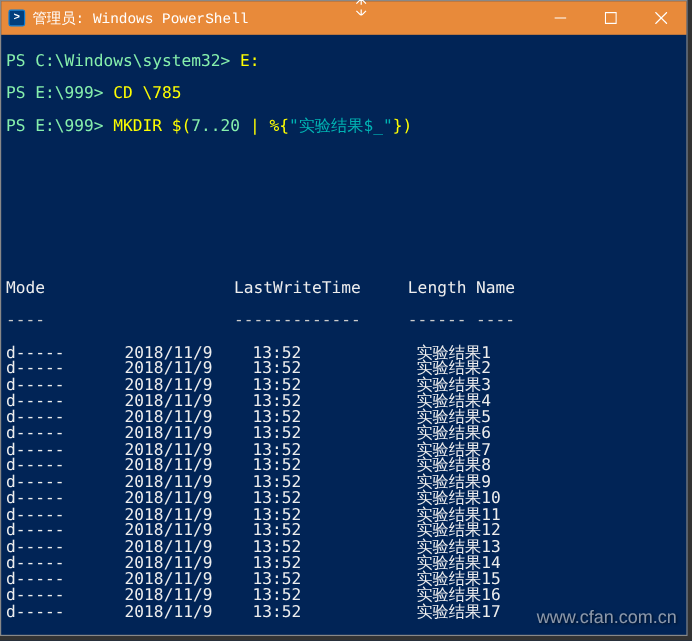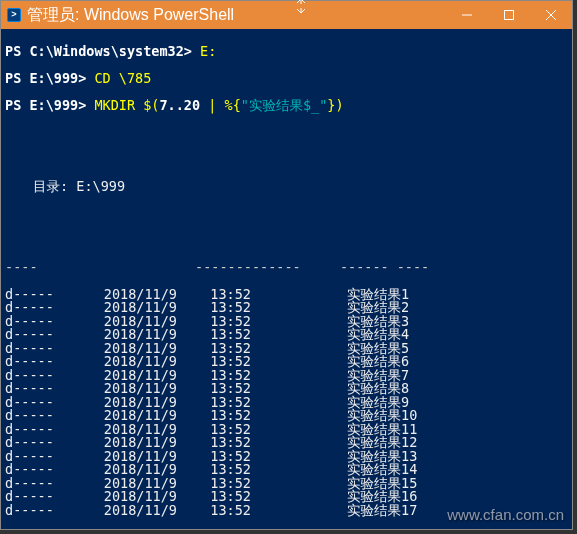--- a/index.html
+++ b/index.html
@@ -43,22 +43,22 @@
       border-radius: 2px;
       display: flex;
       align-items: center;
       justify-content: center;
       color: #fff;
       font-size: 9px;
       font-weight: bold;
     }
     .title-text {
       color: #fff;
-      font-size: 16px;
-      font-family: Liberation Sans, sans-serif;
+      font-size: 12px;
+      font-family: Liberation Mono, monospace;
     }
     .window-controls {
       display: flex;
     }
     .win-btn {
       width: 42px;
       height: 28px;
       display: flex;
       align-items: center;
       justify-content: center;
@@ -73,21 +73,21 @@
       fill: none;
     }
     .terminal {
       padding: 2px 4px;
       color: #eee;
       font-size: 13.5px;
       line-height: 1.0;
       white-space: pre;
       font-family: 'NSimSun', Consolas, monospace;
     }
-    .prompt-white { color: #ffffff; font-weight: bold; }
+    .prompt-white { color: #86efac; }
     .cmd-yellow { color: #ffff00; }
     .str-teal { color: #00b3b3; }
     .table-row {
       display: flex;
     }
     .col-mode { width: 85px; }
     .col-date { width: 105px; text-align: right; padding-right: 18px;}
     .col-time { width: 56px; text-align: right; }
     .col-length { width: 96px; text-align: right; padding-right: 8px;}
     .col-name { flex: 1; padding-left: 0px;}
@@ -147,23 +147,23 @@
       </div>
     </div>
   </div>
 
   <div class="terminal">
 <div><span class="prompt-white">PS C:\Windows\system32&gt;</span><span class="cmd-yellow"> E:</span></div>
 <div><span class="prompt-white">PS E:\999&gt;</span><span class="cmd-yellow"> CD </span><span class="cmd-yellow">\785</span></div>
 <div><span class="prompt-white">PS E:\999&gt;</span><span class="cmd-yellow"> MKDIR </span><span class="cmd-yellow">$(</span><span class="prompt-white">7..20 </span><span class="cmd-yellow">| </span><span class="cmd-yellow">%{</span><span class="str-teal">"实验结果$_"</span><span class="cmd-yellow">})</span></div>
 <div> </div>
 <div> </div>
-<div class="dir-header">目录: E:\999</div>
 <div> </div>
 <div> </div>
+<div class="table-row header-line"><span class="col-mode">Mode</span><span class="col-date"></span><span class="col-time" style="text-align:left;width:auto;margin-left:-80px;padding-left:80px;">LastWriteTime</span><span class="col-length">Length</span><span class="col-name">Name</span></div>
 <div class="table-row sep-line"><span class="col-mode">----</span><span class="col-date"></span><span class="col-time" style="text-align:left;width:auto;margin-left:-80px;padding-left:80px;">-------------</span><span class="col-length">------</span><span class="col-name">----</span></div>
 <div id="rows-container"><div class="table-row"><span class="col-mode">d-----</span><span class="col-date">2018/11/9</span><span class="col-time">13:52</span><span class="col-length"></span><span class="col-name">实验结果1</span></div><div class="table-row"><span class="col-mode">d-----</span><span class="col-date">2018/11/9</span><span class="col-time">13:52</span><span class="col-length"></span><span class="col-name">实验结果2</span></div><div class="table-row"><span class="col-mode">d-----</span><span class="col-date">2018/11/9</span><span class="col-time">13:52</span><span class="col-length"></span><span class="col-name">实验结果3</span></div><div class="table-row"><span class="col-mode">d-----</span><span class="col-date">2018/11/9</span><span class="col-time">13:52</span><span class="col-length"></span><span class="col-name">实验结果4</span></div><div class="table-row"><span class="col-mode">d-----</span><span class="col-date">2018/11/9</span><span class="col-time">13:52</span><span class="col-length"></span><span class="col-name">实验结果5</span></div><div class="table-row"><span class="col-mode">d-----</span><span class="col-date">2018/11/9</span><span class="col-time">13:52</span><span class="col-length"></span><span class="col-name">实验结果6</span></div><div class="table-row"><span class="col-mode">d-----</span><span class="col-date">2018/11/9</span><span class="col-time">13:52</span><span class="col-length"></span><span class="col-name">实验结果7</span></div><div class="table-row"><span class="col-mode">d-----</span><span class="col-date">2018/11/9</span><span class="col-time">13:52</span><span class="col-length"></span><span class="col-name">实验结果8</span></div><div class="table-row"><span class="col-mode">d-----</span><span class="col-date">2018/11/9</span><span class="col-time">13:52</span><span class="col-length"></span><span class="col-name">实验结果9</span></div><div class="table-row"><span class="col-mode">d-----</span><span class="col-date">2018/11/9</span><span class="col-time">13:52</span><span class="col-length"></span><span class="col-name">实验结果10</span></div><div class="table-row"><span class="col-mode">d-----</span><span class="col-date">2018/11/9</span><span class="col-time">13:52</span><span class="col-length"></span><span class="col-name">实验结果11</span></div><div class="table-row"><span class="col-mode">d-----</span><span class="col-date">2018/11/9</span><span class="col-time">13:52</span><span class="col-length"></span><span class="col-name">实验结果12</span></div><div class="table-row"><span class="col-mode">d-----</span><span class="col-date">2018/11/9</span><span class="col-time">13:52</span><span class="col-length"></span><span class="col-name">实验结果13</span></div><div class="table-row"><span class="col-mode">d-----</span><span class="col-date">2018/11/9</span><span class="col-time">13:52</span><span class="col-length"></span><span class="col-name">实验结果14</span></div><div class="table-row"><span class="col-mode">d-----</span><span class="col-date">2018/11/9</span><span class="col-time">13:52</span><span class="col-length"></span><span class="col-name">实验结果15</span></div><div class="table-row"><span class="col-mode">d-----</span><span class="col-date">2018/11/9</span><span class="col-time">13:52</span><span class="col-length"></span><span class="col-name">实验结果16</span></div><div class="table-row"><span class="col-mode">d-----</span><span class="col-date">2018/11/9</span><span class="col-time">13:52</span><span class="col-length"></span><span class="col-name">实验结果17</span></div></div>
 
 
 
   </div>
 
   <div class="watermark">www.cfan.com.cn</div>
 </div>
 

